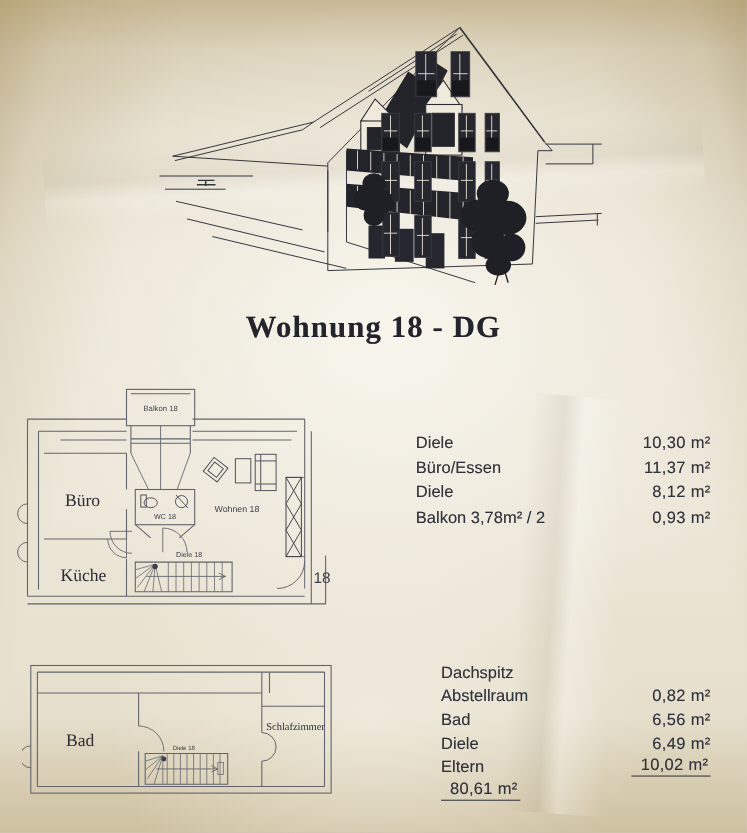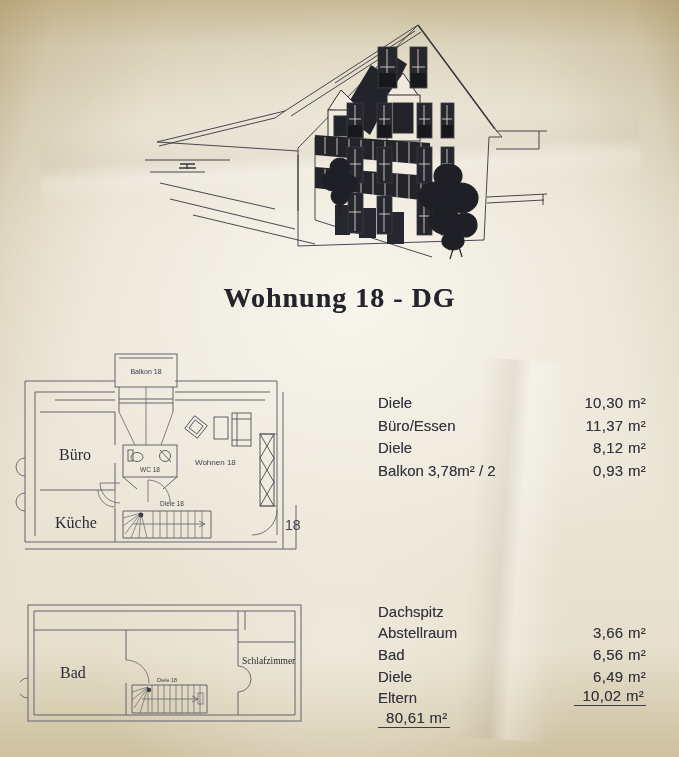--- a/index.html
+++ b/index.html
@@ -34,21 +34,21 @@
 
   svg text{user-select:none;}
   .rm{font-family:"Liberation Serif",serif;fill:#2b2d38;}
   .sm{font-family:"Liberation Sans",sans-serif;fill:#3f414c;}
 
   .area-list{position:absolute;left:378px;width:268px;color:#31333d;font-size:15px;
              text-shadow:0 0 0.6px rgba(49,51,61,0.45);}
   .list1{top:389px;}
   .list2{top:598px;}
   .area-row{display:flex;justify-content:space-between;align-items:flex-end;height:22.4px;}
-  .list2 .area-row{height:21.7px;}
+  .list2 .area-row{height:21.7px;margin-left:23px;}
   .area-row .val{letter-spacing:0.3px;white-space:nowrap;}
   .area-row.u .val{border-bottom:1.5px solid #3a3c46;padding:0 2px 1px 8px;}
 </style>
 </head>
 <body>
 
 <div class="paper">
   <div class="wrinkle w1"></div>
   <div class="wrinkle w2"></div>
 
@@ -267,21 +267,21 @@
       <text class="sm" x="137" y="84" font-size="5.5">Diele 18</text>
     </g>
   </svg>
 
   <div class="area-list list2">
     <div class="area-row">
         <span class="lbl">Dachspitz</span>
       </div>
     <div class="area-row">
         <span class="lbl">Abstellraum</span>
-        <span class="val">3,66 m²</span>
+        <span class="val">0,82 m²</span>
       </div>
     <div class="area-row">
         <span class="lbl">Bad</span>
         <span class="val">6,56 m²</span>
       </div>
     <div class="area-row">
         <span class="lbl">Diele</span>
         <span class="val">6,49 m²</span>
       </div>
     <div class="area-row u">

